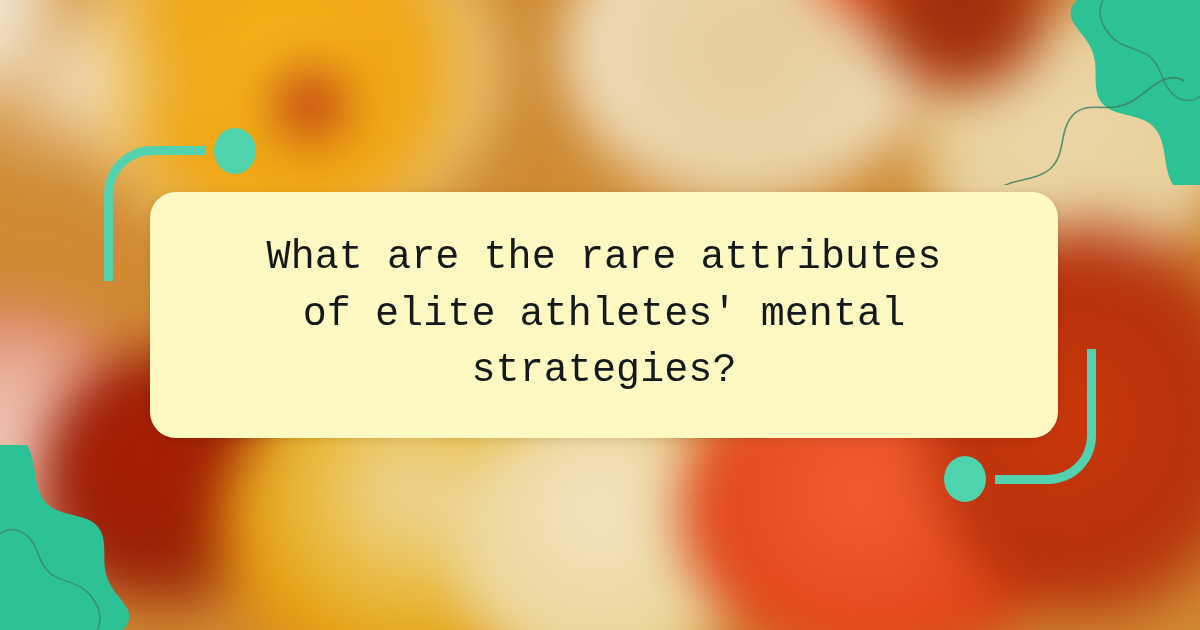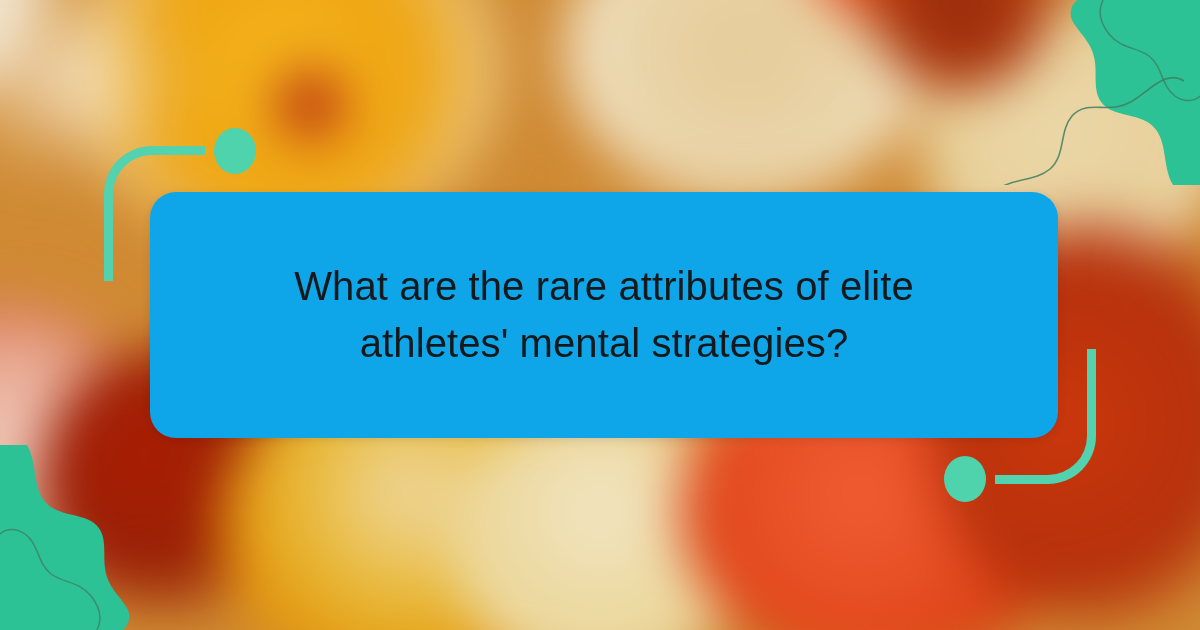--- a/index.html
+++ b/index.html
@@ -76,26 +76,27 @@
   .dot-tl { left: 214px; top: 128px; }
   .dot-br { right: 214px; bottom: 128px; }
 
   
   .card {
     position: absolute;
     left: 150px;
     top: 192px;
     width: 908px;
     height: 246px;
-    background: #0ea5e9;
+    background: #fef9c3;
     border-radius: 26px;
     display: flex;
     align-items: center;
     justify-content: center;
     box-shadow: 0 2px 10px rgba(0,0,0,0.10);
+    font-family: Liberation Mono, monospace;
   }
   .card-title {
     margin: 0;
     padding: 0 70px;
     font-size: 40px;
     font-weight: 500;
     line-height: 1.42;
     letter-spacing: 0.1px;
     color: #15191b;
     text-align: center;

